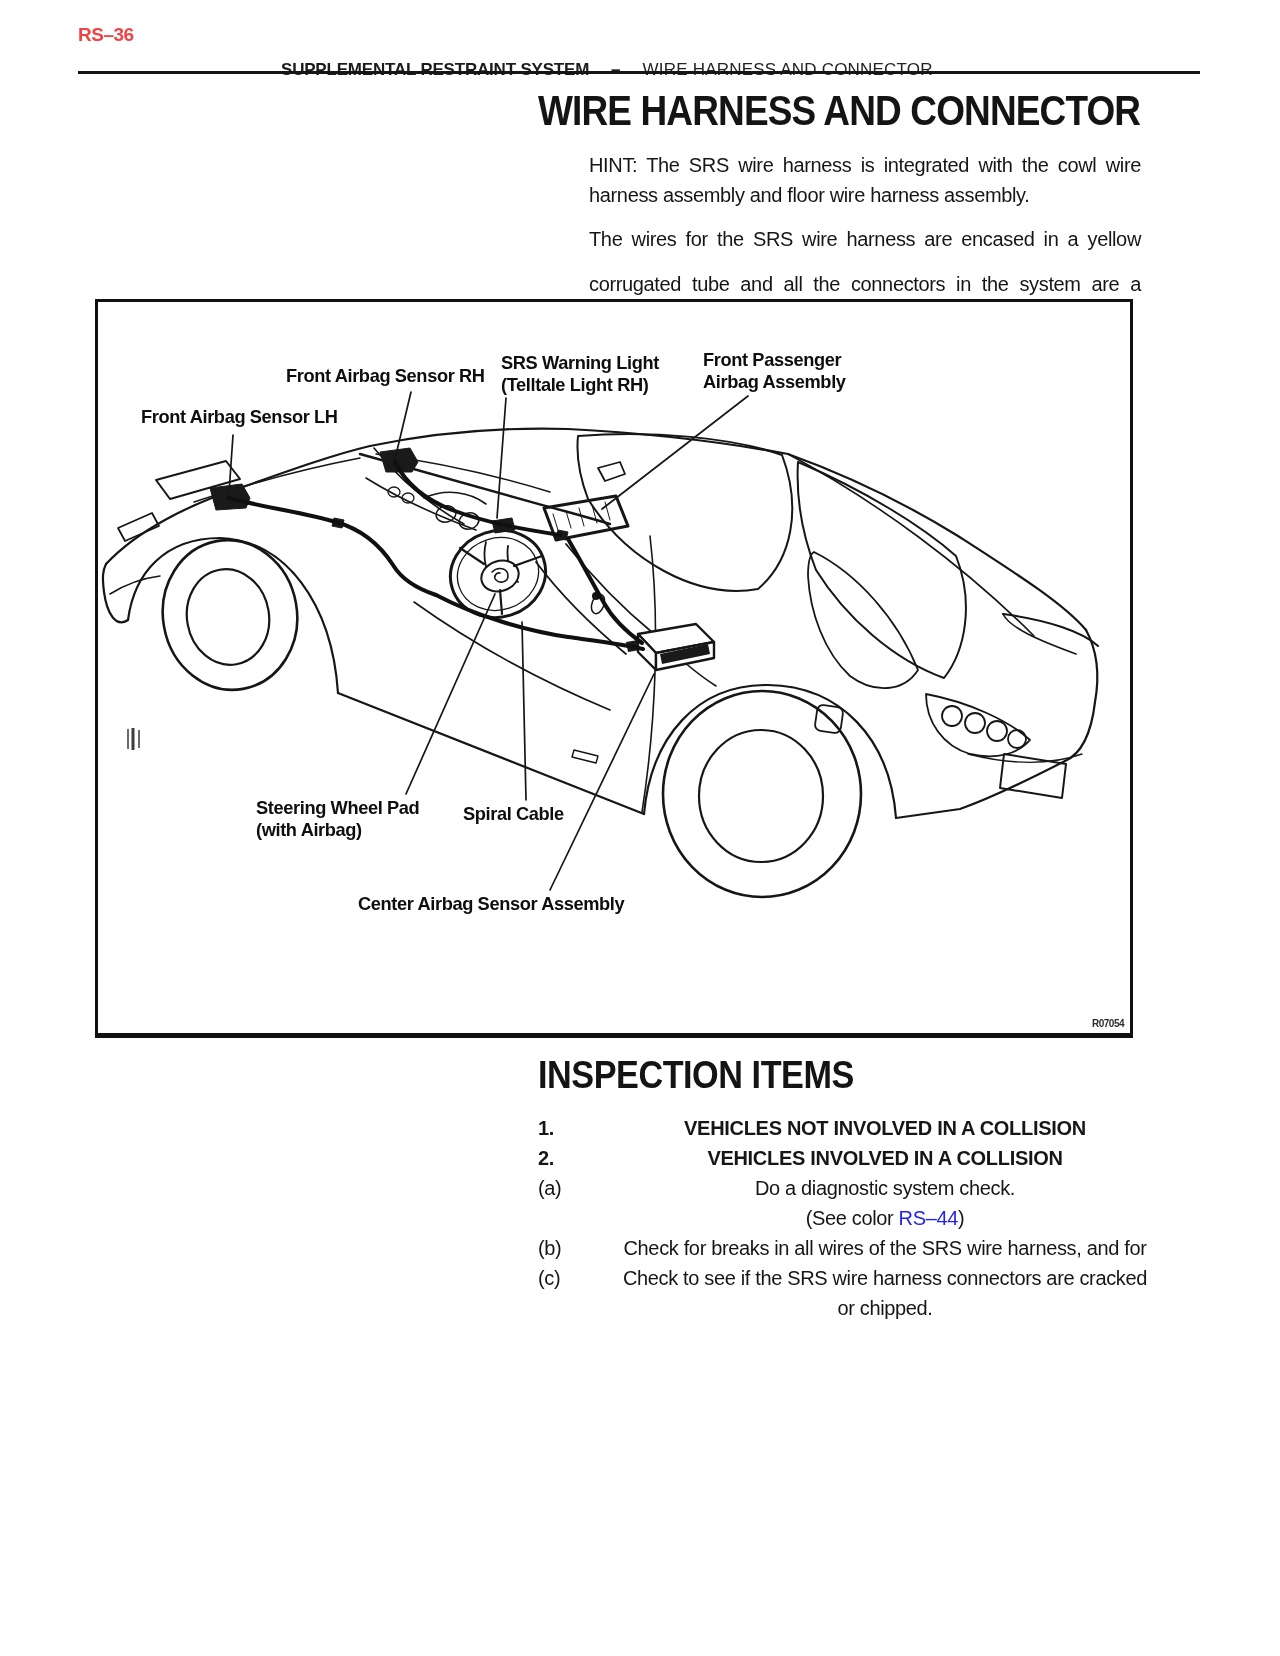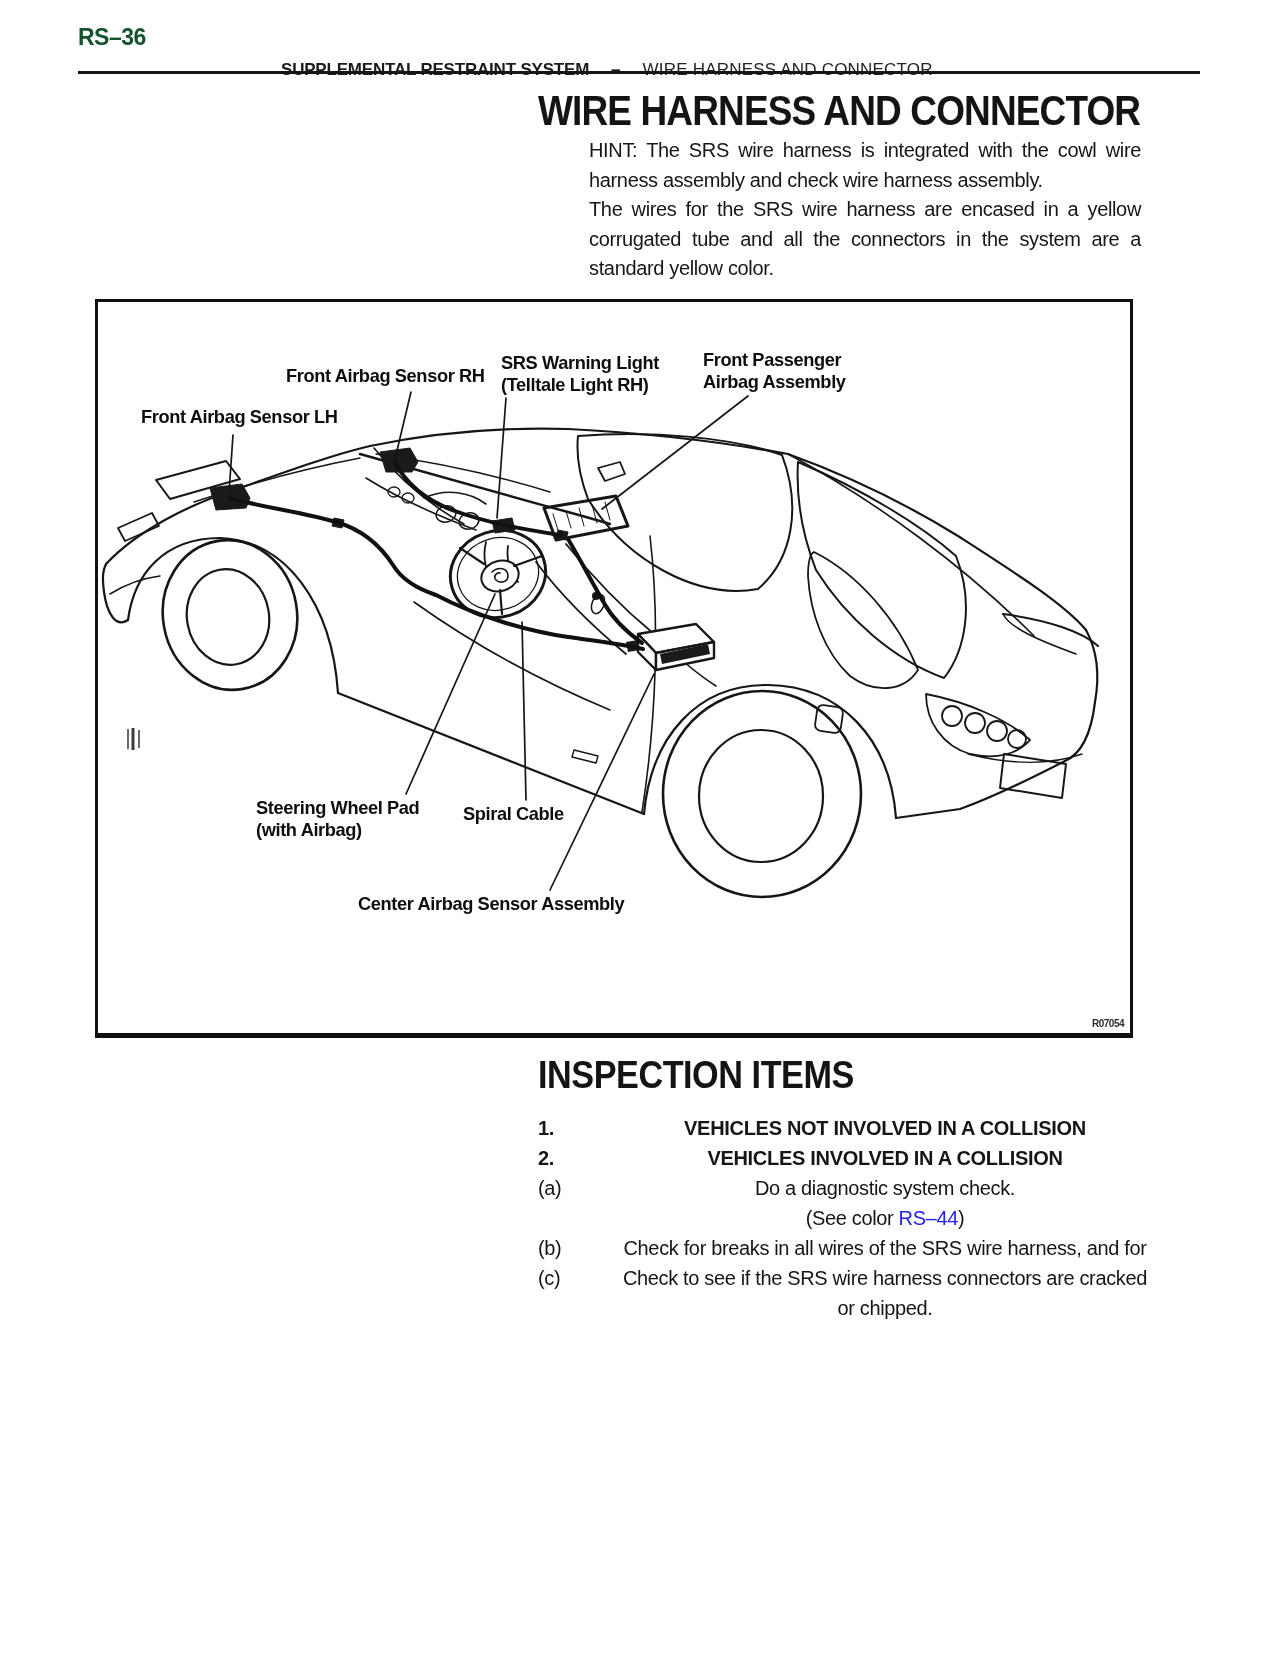--- a/index.html
+++ b/index.html
@@ -3,22 +3,22 @@
 <meta charset="utf-8">
 <style>
   html,body{margin:0;padding:0;}
   body{
     width:1280px;height:1656px;position:relative;background:#ffffff;
     font-family:"Liberation Sans","DejaVu Sans",sans-serif;color:#141414;
     overflow:hidden;
   }
   
   .page-number{
-    position:absolute;left:78px;top:24px;font-size:23px;font-weight:700;
-    letter-spacing:-0.5px;color:#14532d;
+    position:absolute;left:78px;top:24px;font-size:19px;font-weight:700;
+    letter-spacing:-0.5px;color:#ef4444;
   }
   .runhead{
     position:absolute;left:281px;top:50px;display:flex;align-items:baseline;
     font-size:17px;white-space:nowrap;color:#1c1c1c;
   }
   .runhead .sec{font-weight:700;letter-spacing:-0.2px;margin-top:10px;}
   .runhead .dash{margin:0 22px;font-weight:700;}
   .runhead .topic{font-weight:400;letter-spacing:0.2px;color:#232323;}
   .header-rule{
     position:absolute;left:78px;top:71px;width:1122px;height:3px;background:#151515;
@@ -27,21 +27,21 @@
   .doc-title{
     position:absolute;left:538px;top:89px;font-size:43px;font-weight:700;
     letter-spacing:-1px;white-space:nowrap;line-height:1;
   }
   .doc-title .sq{display:inline-block;transform:scaleX(0.86);transform-origin:0 50%;}
   .hint{
     position:absolute;left:589px;top:136px;width:552px;
     font-size:20px;line-height:29.6px;letter-spacing:-0.35px;color:#161616;
   }
   .hint .ln{text-align:justify;}
-  .hint .ln.just{text-align-last:justify;}
+  .hint .ln.just{text-align-last:justify;margin-top:15px;}
   
   .figure-frame{
     position:absolute;left:95px;top:299px;width:1038px;height:739px;
     border:3px solid #101010;border-bottom-width:5px;box-sizing:border-box;
     background:#ffffff;
   }
   .figure-frame svg{position:absolute;left:0;top:0;width:100%;height:100%;}
   .fig-label{
     position:absolute;font-size:19px;font-weight:700;line-height:21.5px;
     letter-spacing:-0.4px;white-space:pre-line;color:#0e0e0e;
@@ -75,21 +75,21 @@
   <span class="sec">SUPPLEMENTAL RESTRAINT SYSTEM</span>
   <span class="dash">–</span>
   <span class="topic">WIRE HARNESS AND CONNECTOR</span>
 </div>
 <div class="header-rule"></div>
 
 <div class="doc-title"><span class="sq">WIRE HARNESS AND CONNECTOR</span></div>
 
 <div class="hint">
   <div class="ln just">HINT: The SRS wire harness is integrated with the cowl wire</div>
-  <div class="ln">harness assembly and check wire harness assembly.</div>
+  <div class="ln">harness assembly and floor wire harness assembly.</div>
   <div class="ln just">The wires for the SRS wire harness are encased in a yellow</div>
   <div class="ln just">corrugated tube and all the connectors in the system are a</div>
   <div class="ln">standard yellow color.</div>
 </div>
 
 <div class="figure-frame">
   <svg viewBox="0 0 1032 731" preserveAspectRatio="none">
     <g fill="none" stroke="#161616" stroke-width="2.2" stroke-linecap="round" stroke-linejoin="round">
 
       <path d="M 8,262 C 40,228 92,202 142,186 C 198,166 238,152 272,144"></path>

